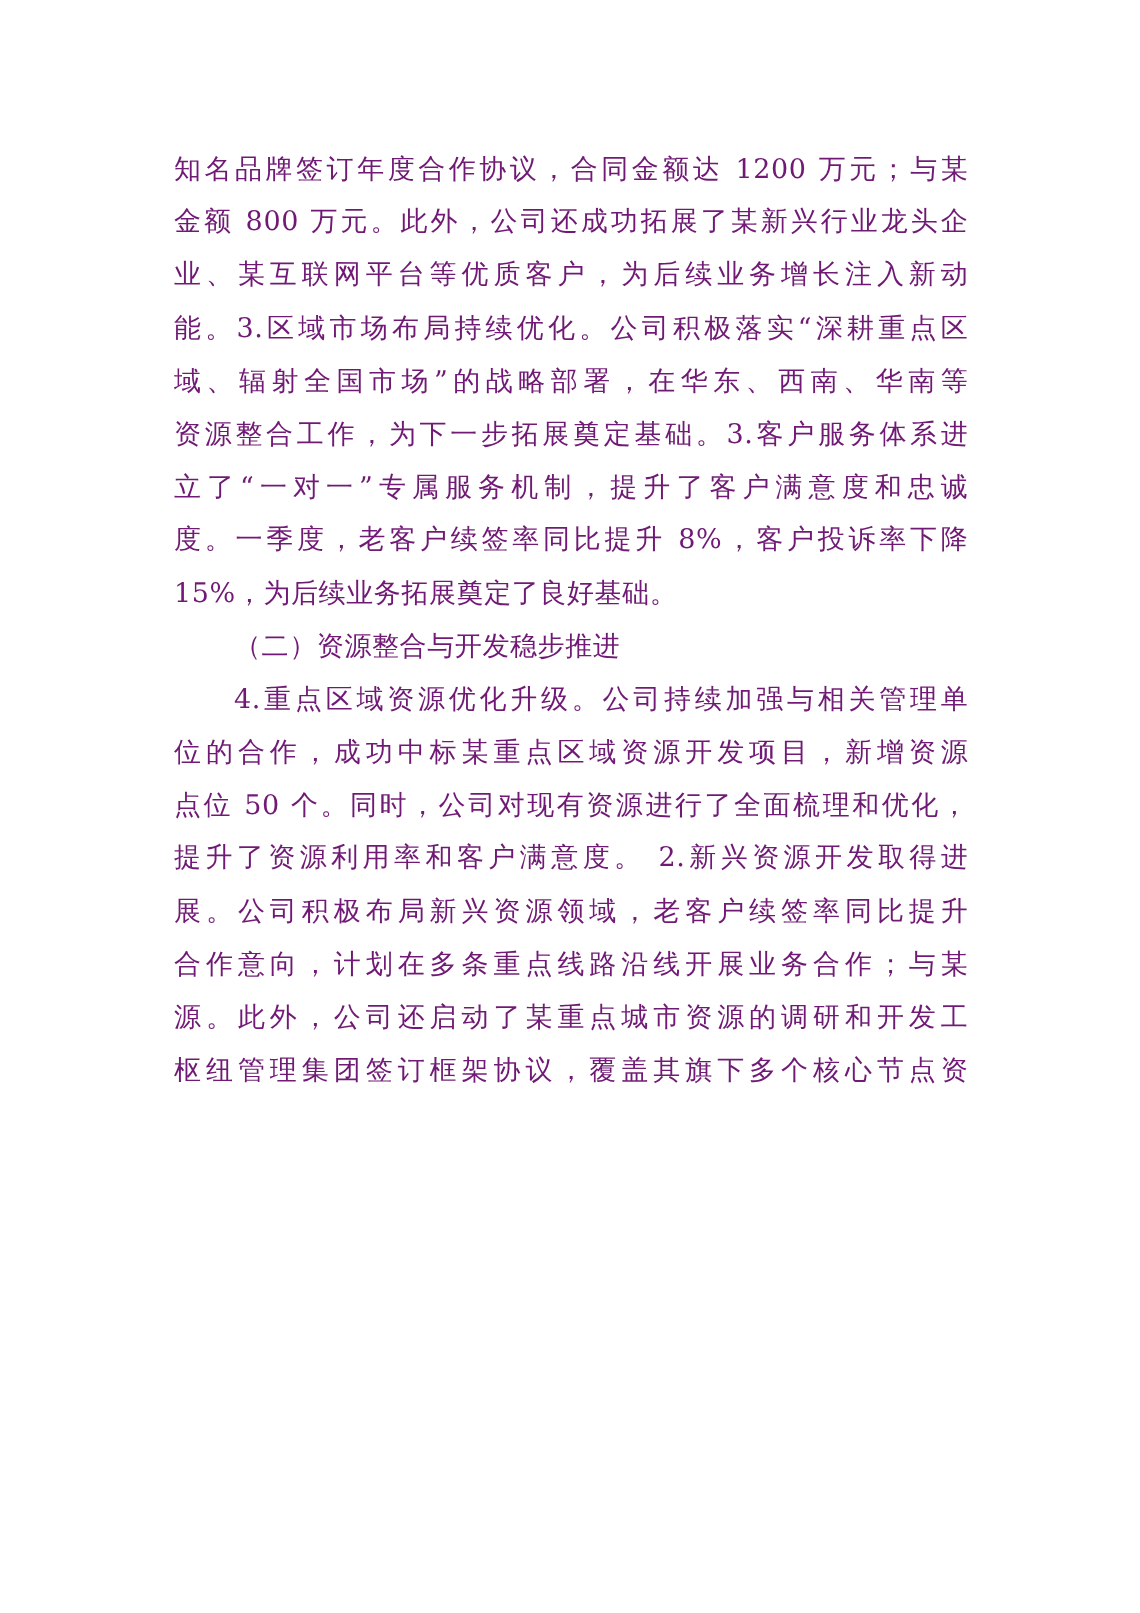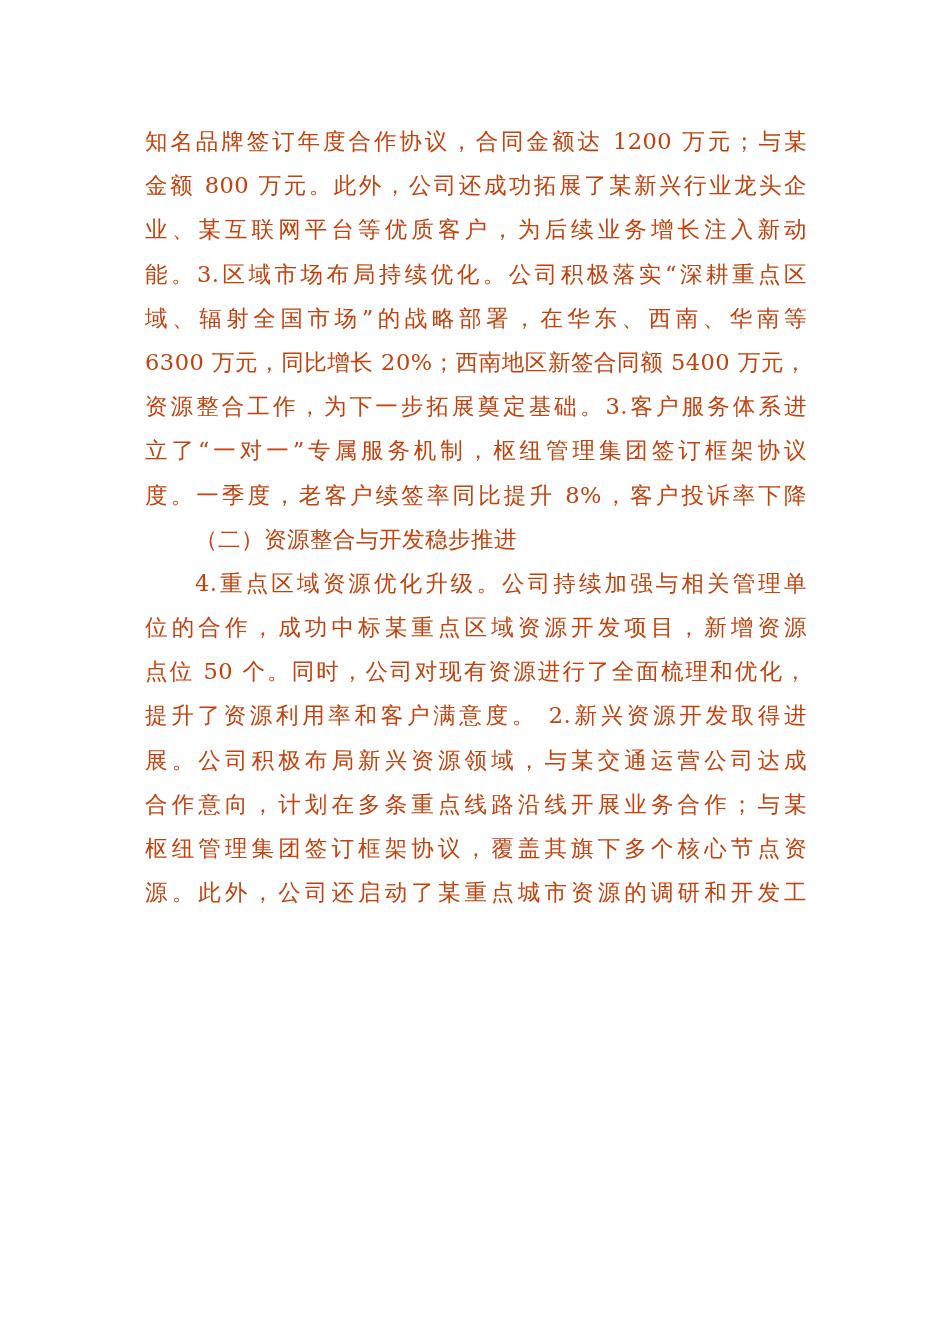--- a/index.html
+++ b/index.html
@@ -4,21 +4,21 @@
 <style>
   html, body { margin: 0; padding: 0; background: #ffffff; }
   body { width: 950px; height: 1344px; position: relative; overflow: hidden; }
   .page {
     position: absolute;
     left: 145px;
     top: 119px;
     width: 662px;
     font-family: "DejaVu Serif", "Liberation Serif", serif;
     font-size: 22.5px;
-    color: #c2410c;
+    color: #701a75;
   }
   .line {
     height: 44.2px;
     line-height: 44.2px;
     white-space: nowrap;
     text-align: justify;
     text-align-last: justify;
     letter-spacing: 0.5px;
   }
   .line.last { text-align-last: left; }
@@ -27,26 +27,26 @@
 </style>
 </head>
 <body>
 
 <div class="page">
   <div class="line">知名品牌签订年度合作协议，合同金额达 1200 万元；与某</div>
   <div class="line">金额 800 万元。此外，公司还成功拓展了某新兴行业龙头企</div>
   <div class="line">业、某互联网平台等优质客户，为后续业务增长注入新动</div>
   <div class="line">能。3.区域市场布局持续优化。公司积极落实“深耕重点区</div>
   <div class="line">域、辐射全国市场”的战略部署，在华东、西南、华南等</div>
-  <div class="line">6300 万元，同比增长 20%；西南地区新签合同额 5400 万元，</div>
   <div class="line">资源整合工作，为下一步拓展奠定基础。3.客户服务体系进</div>
-  <div class="line">立了“一对一”专属服务机制，枢纽管理集团签订框架协议</div>
+  <div class="line">立了“一对一”专属服务机制，提升了客户满意度和忠诚</div>
   <div class="line">度。一季度，老客户续签率同比提升 8%，客户投诉率下降</div>
+  <div class="line last">15%，为后续业务拓展奠定了良好基础。</div>
   <div class="line heading">（二）资源整合与开发稳步推进</div>
   <div class="line indent">4.重点区域资源优化升级。公司持续加强与相关管理单</div>
   <div class="line">位的合作，成功中标某重点区域资源开发项目，新增资源</div>
   <div class="line">点位 50 个。同时，公司对现有资源进行了全面梳理和优化，</div>
   <div class="line">提升了资源利用率和客户满意度。 2.新兴资源开发取得进</div>
-  <div class="line">展。公司积极布局新兴资源领域，与某交通运营公司达成</div>
+  <div class="line">展。公司积极布局新兴资源领域，老客户续签率同比提升</div>
   <div class="line">合作意向，计划在多条重点线路沿线开展业务合作；与某</div>
+  <div class="line">源。此外，公司还启动了某重点城市资源的调研和开发工</div>
   <div class="line">枢纽管理集团签订框架协议，覆盖其旗下多个核心节点资</div>
-  <div class="line">源。此外，公司还启动了某重点城市资源的调研和开发工</div>
 </div>
 
 </body></html>

